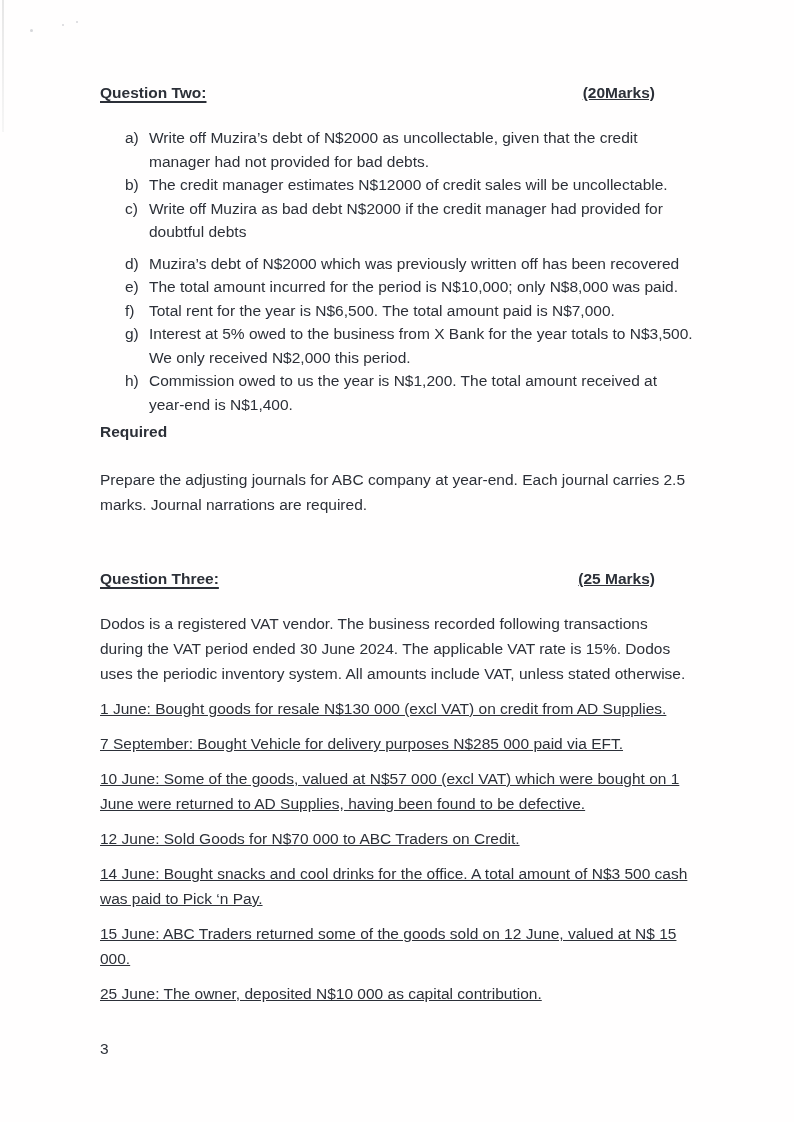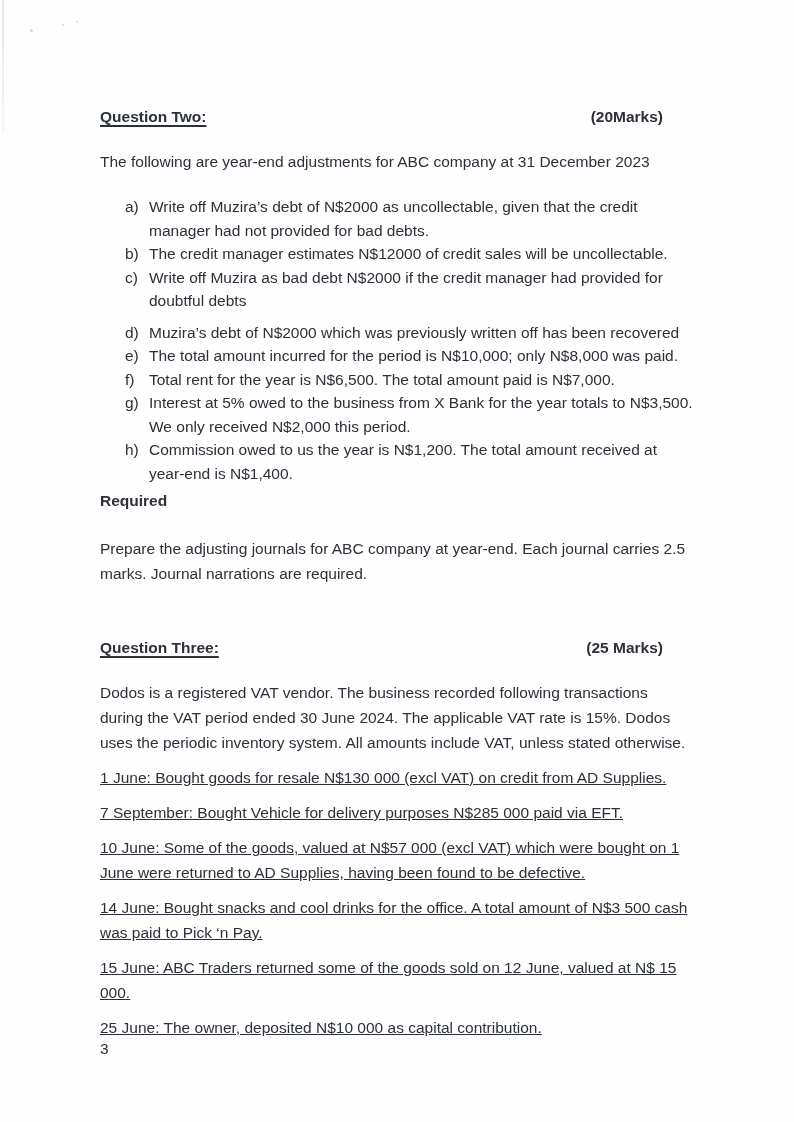--- a/index.html
+++ b/index.html
@@ -37,27 +37,27 @@
     left: 100px;
     top: 0;
     width: 594px;
   }
   .heading-row {
     display: flex;
     justify-content: space-between;
     align-items: baseline;
     font-weight: bold;
   }
-  .q2 .heading-row { padding-top: 104px; }
+  .q2 .heading-row { padding-top: 80px; }
   .heading-title {
     text-decoration: underline;
     text-underline-offset: 3px;
     text-decoration-thickness: 1.5px;
   }
-  .heading-marks { margin-right: 31px; }
+  .heading-marks { margin-right: 39px; text-decoration: underline; }
 
   .q2-intro { margin: 20px 0 0 0; }
 
   .item-list {
     list-style: none;
     margin: 21px 0 0 0;
     padding: 0 0 0 25px;
   }
   .item {
     display: flex;
@@ -98,21 +98,20 @@
   <div class="speck s3"></div>
 
   <div class="content">
 
     <section class="q2">
       <div class="heading-row">
         <span class="heading-title">Question Two:</span>
         <span class="heading-marks">(20Marks)</span>
       </div>
 
-      <p class="q2-intro">The following are year-end adjustments for ABC company at 31 December 2023</p>
 
       <ol class="item-list">
         <li class="item">
           <span class="item-label">a)</span>
           <span class="item-text">Write off Muzira’s debt of N$2000 as uncollectable, given that the credit manager had not provided for bad debts.</span>
         </li>
         <li class="item">
           <span class="item-label">b)</span>
           <span class="item-text">The credit manager estimates N$12000 of credit sales will be uncollectable.</span>
         </li>
@@ -150,20 +149,21 @@
       <div class="heading-row">
         <span class="heading-title">Question Three:</span>
         <span class="heading-marks">(25 Marks)</span>
       </div>
 
       <p class="q3-intro">Dodos is a registered VAT vendor. The business recorded following transactions during the VAT period ended 30 June 2024. The applicable VAT rate is 15%. Dodos uses the periodic inventory system. All amounts include VAT, unless stated otherwise.</p>
 
       <p class="txn">1 June: Bought goods for resale N$130 000 (excl VAT) on credit from AD Supplies.</p>
       <p class="txn">7 September: Bought Vehicle for delivery purposes N$285 000 paid via EFT.</p>
       <p class="txn">10 June: Some of the goods, valued at N$57 000 (excl VAT) which were bought on 1 June were returned to AD Supplies, having been found to be defective.</p>
+      <p class="txn">12 June: Sold Goods for N$70 000 to ABC Traders on Credit.</p>
       <p class="txn">14 June: Bought snacks and cool drinks for the office. A total amount of N$3 500 cash was paid to Pick ‘n Pay.</p>
       <p class="txn">15 June: ABC Traders returned some of the goods sold on 12 June, valued at N$ 15 000.</p>
       <p class="txn">25 June: The owner, deposited N$10 000 as capital contribution.</p>
     </section>
 
   </div>
 
   <div class="page-number">3</div>
 
 </div>

